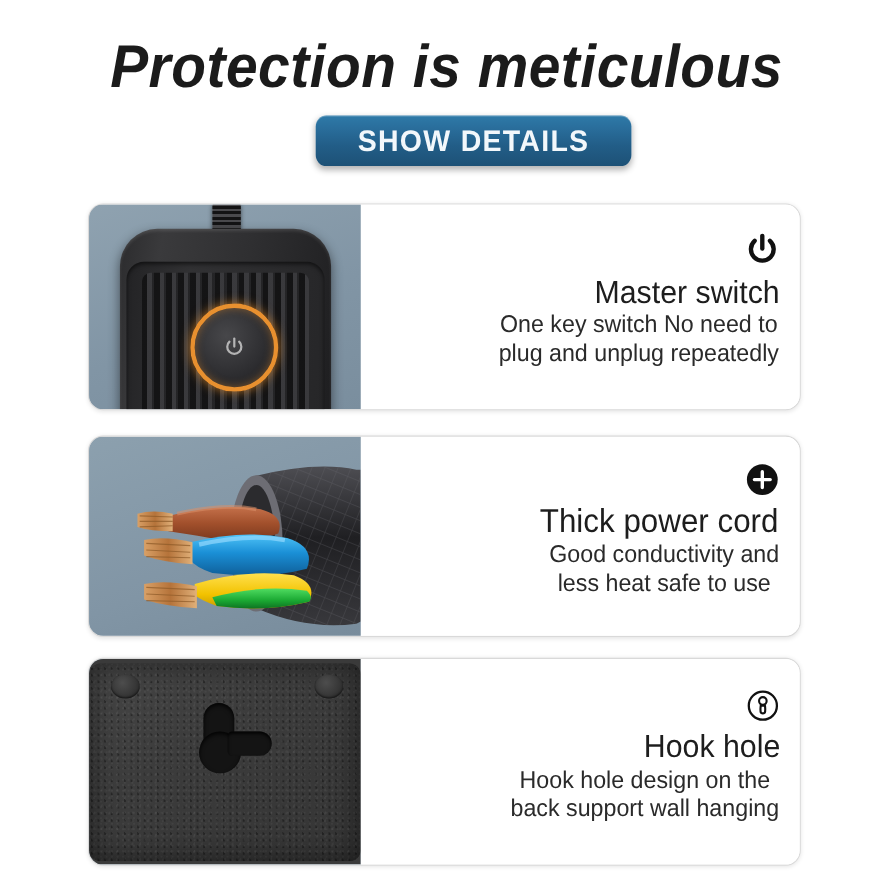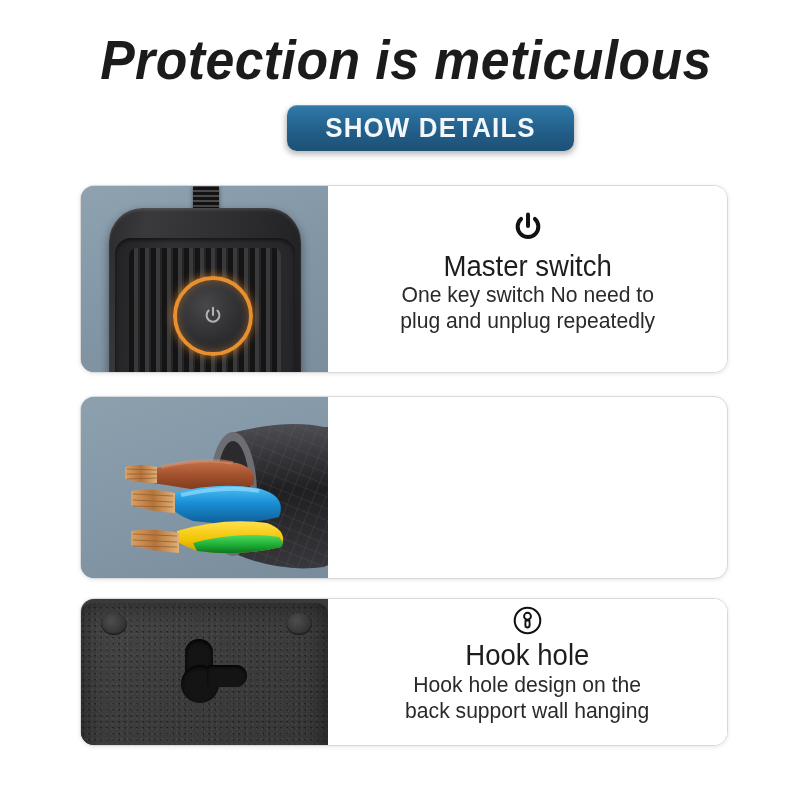--- a/index.html
+++ b/index.html
@@ -66,35 +66,35 @@
     background: #ffffff;
     border: 1px solid #d9d9d9;
     border-radius: 14px;
     box-shadow: 0 1px 4px rgba(0,0,0,0.10);
     display: flex;
     overflow: hidden;
     box-sizing: border-box;
   }
   #card-1 { top: 185px; height: 188px; }
   #card-2 { top: 396px; height: 183px; }
-  #card-3 { top: 598px; height: 148px; }
+  #card-3 { top: 598px; height: 189px; }
 
   .card-photo {
     width: 247px;
     flex: 0 0 247px;
     position: relative;
     overflow: hidden;
     background: #8196a6;
   }
   .card-info {
     flex: 1 1 auto;
     position: relative;
     display: flex;
     flex-direction: column;
-    align-items: center;
+    align-items: flex-end;
     justify-content: center;
     padding: 6px 14px 22px 14px;
     box-sizing: border-box;
     background: #ffffff;
   }
   .card-icon {
     width: 40px;
     height: 40px;
     margin-bottom: 2px;
     display: flex;
@@ -338,20 +338,33 @@
       <path d="M52 97 L92 99 M52 103 L92 105 M52 109 L92 110" stroke="#8d5a28" stroke-width="1" opacity="0.7"></path>
 
       <path d="M96 134 Q142 120 186 126 Q208 134 200 150 Q158 160 116 154 Q100 148 96 144 Z" fill="url(#yellowG)"></path>
       <path d="M112 146 Q156 134 198 140 Q204 146 200 150 Q158 160 116 154 Z" fill="url(#greenG)"></path>
 
       <path d="M50 134 Q70 130 98 136 L98 156 Q68 154 50 148 Z" fill="url(#copperG)"></path>
       <path d="M52 137 L96 139 M52 143 L96 145 M52 149 L96 150" stroke="#8d5a28" stroke-width="1" opacity="0.7"></path>
     </svg>
   </div>
 
+  <div class="card-info">
+    <div class="card-icon">
+      <svg width="32" height="32" viewBox="0 0 24 24" aria-hidden="true">
+        <circle cx="12" cy="12" r="10.5" fill="#111111"></circle>
+        <path d="M12 6.6 V17.4 M6.6 12 H17.4" stroke="#ffffff" stroke-width="2.3" stroke-linecap="round"></path>
+      </svg>
+    </div>
+    <div class="card-title">Thick power cord</div>
+    <div class="card-desc">
+      <span class="line">Good conductivity and</span>
+      <span class="line">less heat safe to use</span>
+    </div>
+  </div>
 </div>
 
 <div class="card" id="card-3">
 
   <div class="card-photo">
     <div class="hh-bg"></div>
     <div class="hh-panel">
       <div class="hh-foot left"></div>
       <div class="hh-foot right"></div>
       <div class="hh-slot"></div>

